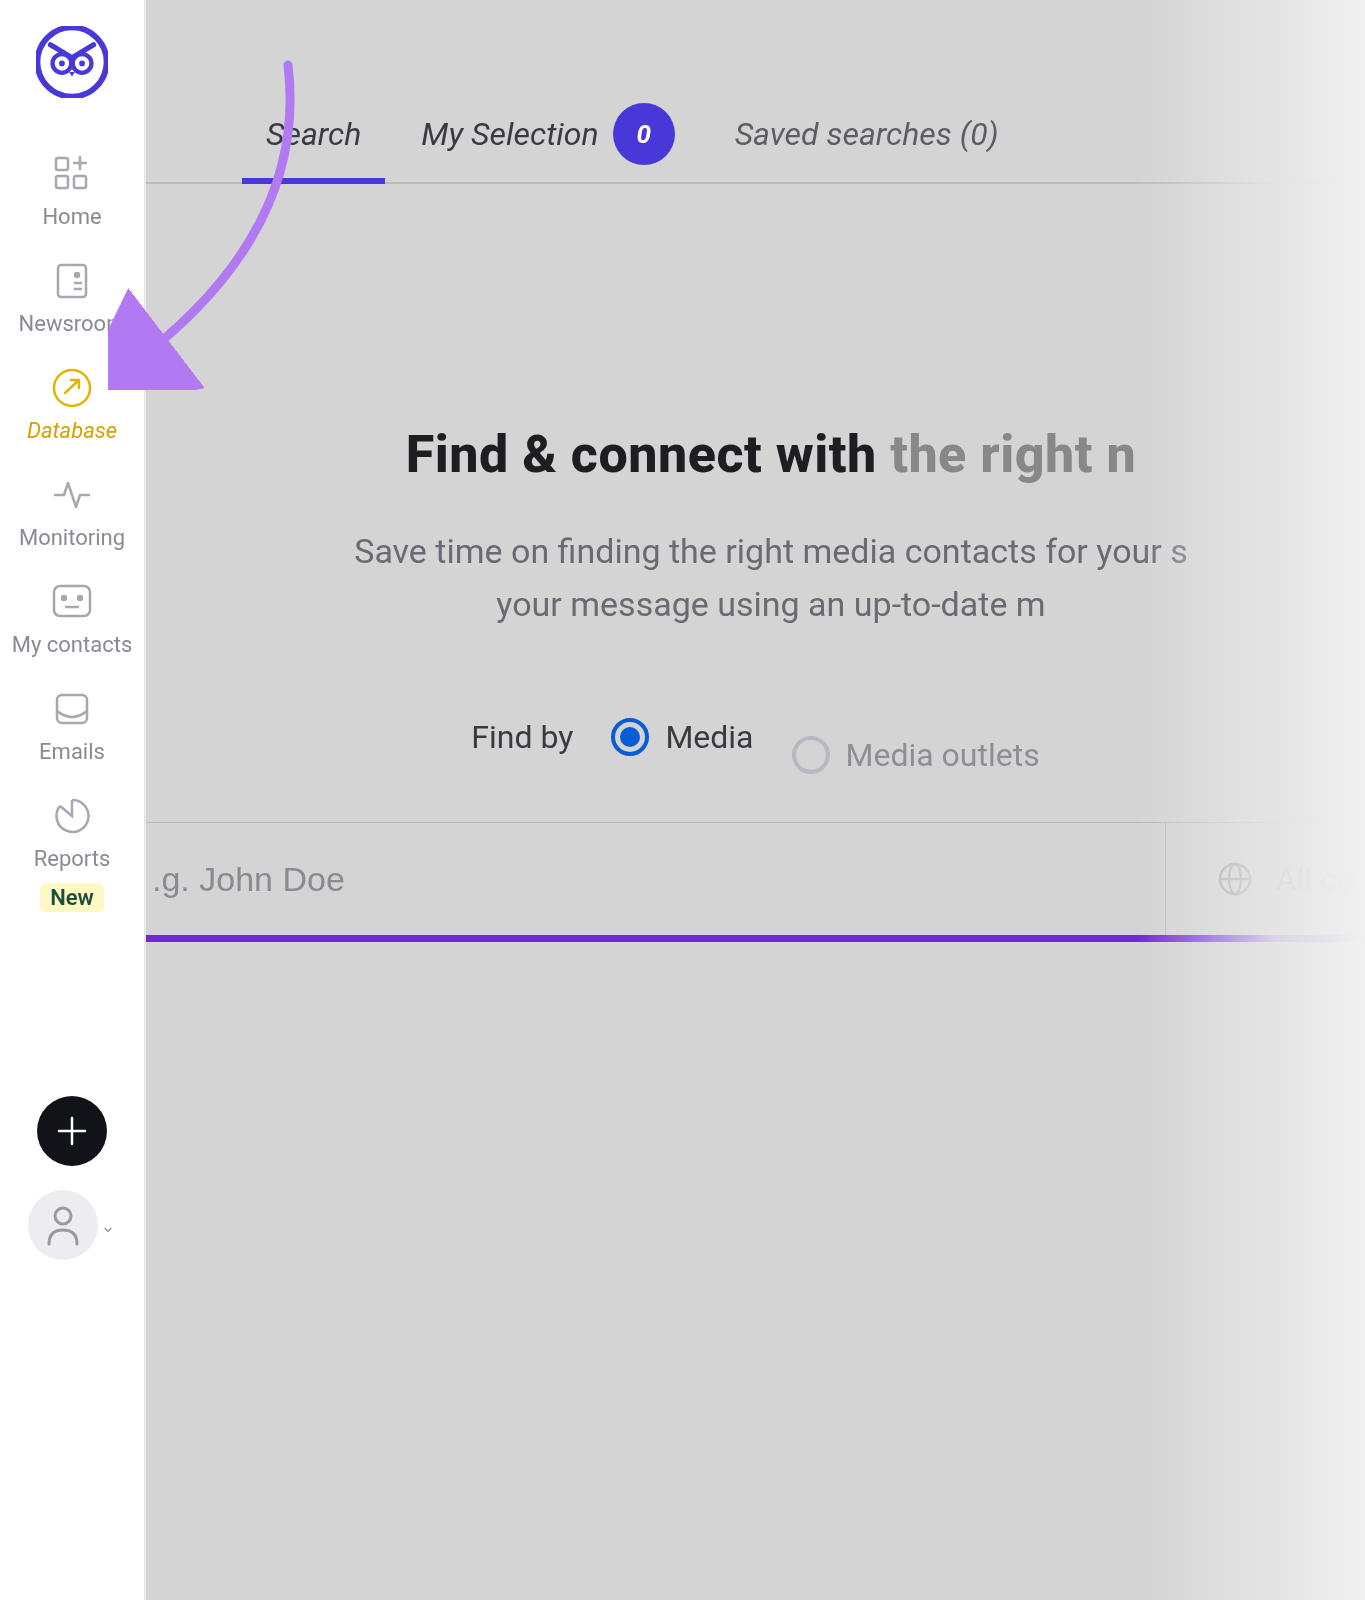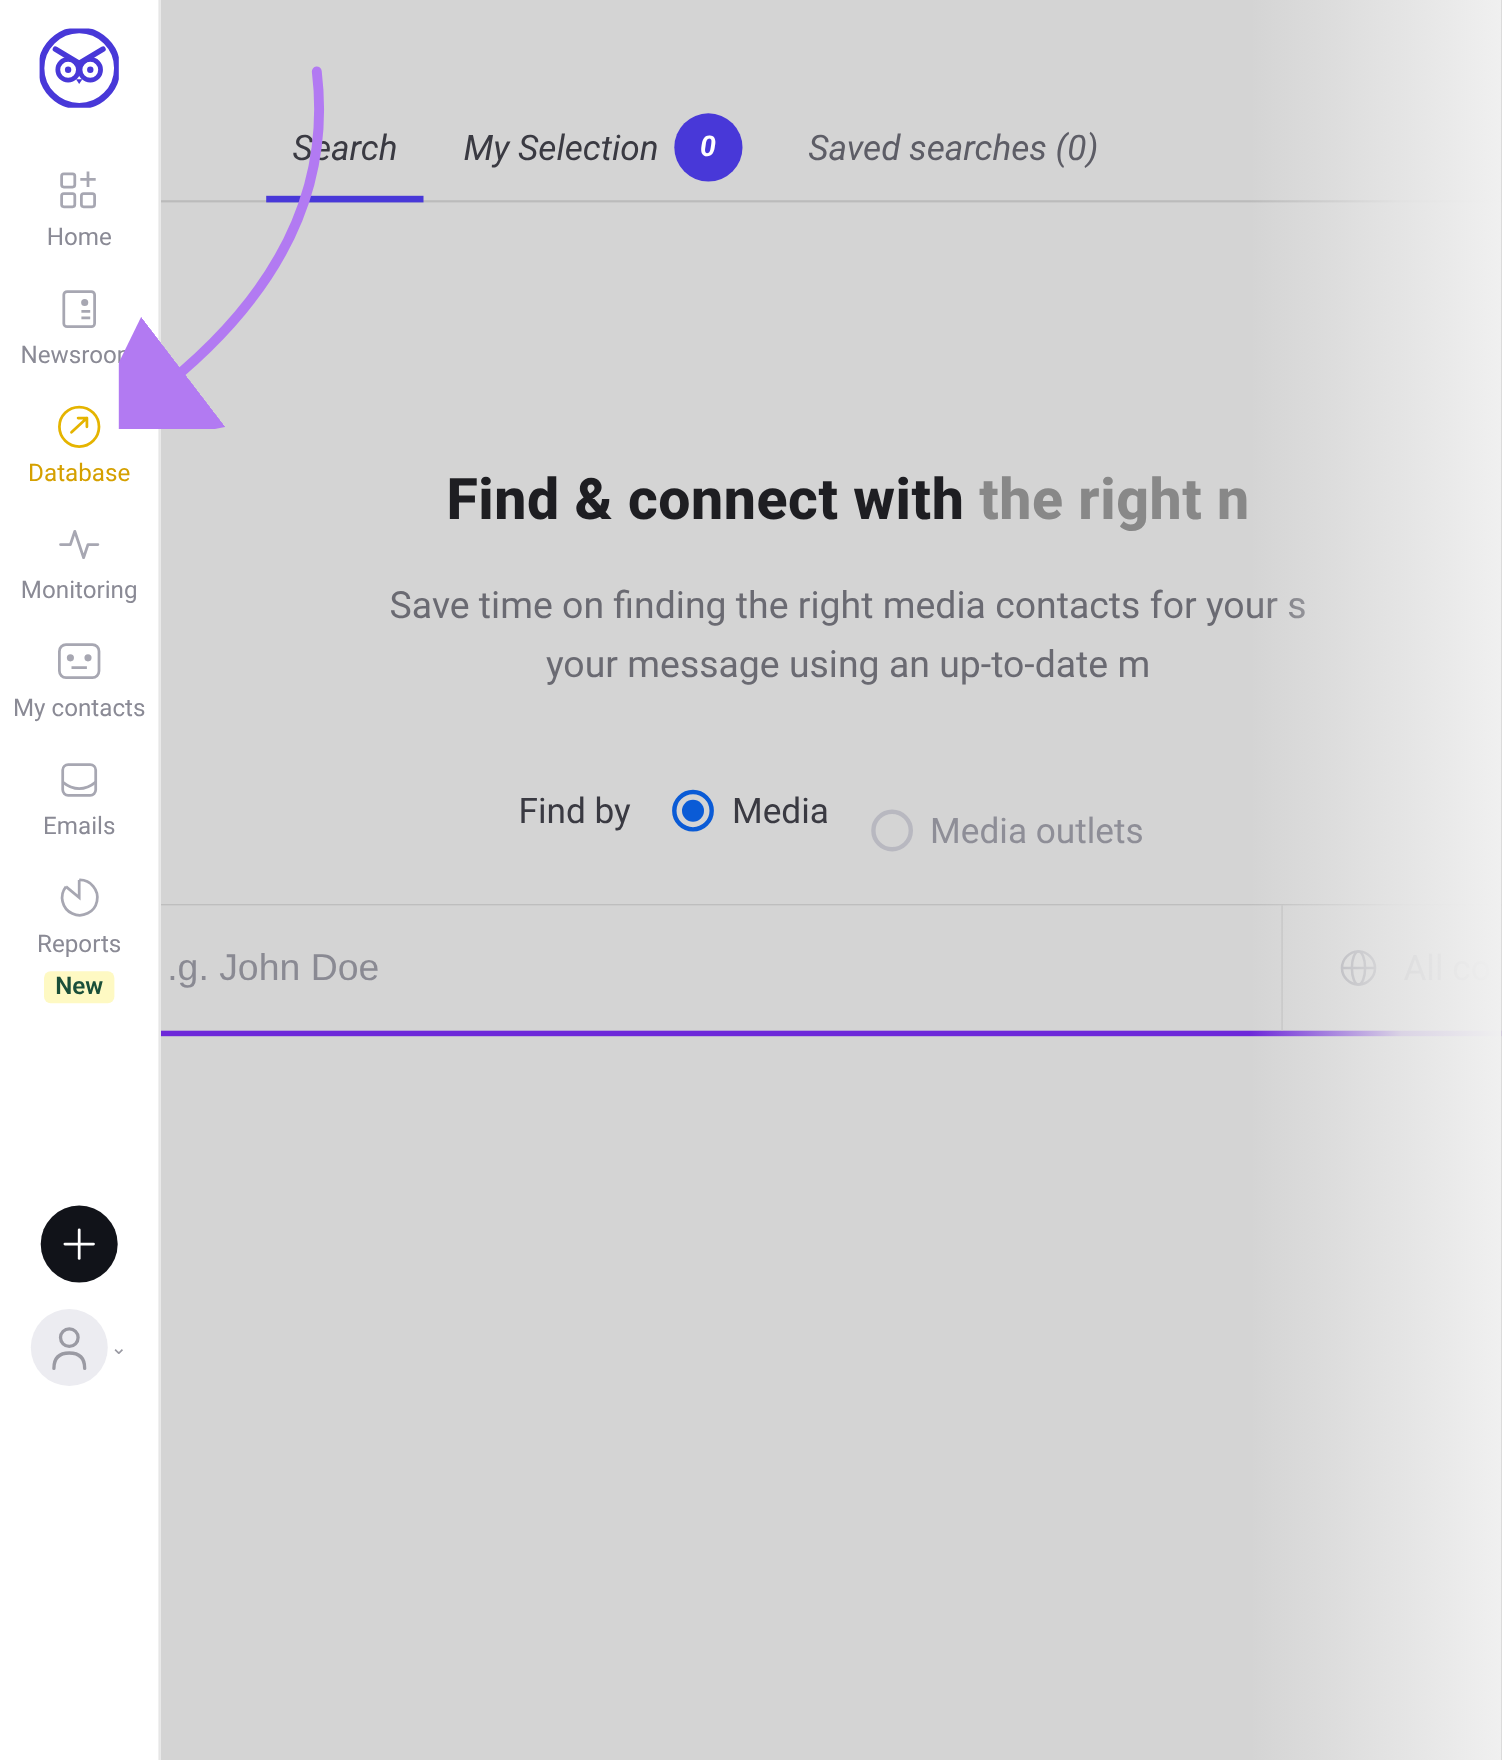--- a/index.html
+++ b/index.html
@@ -31,21 +31,21 @@
     margin-top: 30px;
     cursor: pointer;
     color: #8a8a95;
   }
   .nav-item.active { color: #d5a000; }
   .nav-item .icon-box {
     width: 44px; height: 44px;
     display: flex; align-items: center; justify-content: center;
   }
   .nav-label { font-size: 22px; color: #8a8a95; }
-  .nav-item.active .nav-label { color: #d5a000; }
+  .nav-item.active .nav-label { color: #d5a000; font-style: italic; }
 
   .badge-new {
     background: #fef9c3;
     color: #1a4f39;
     font-size: 22px;
     font-weight: 600;
     padding: 2px 10px;
     border-radius: 6px;
     margin-top: 4px;
   }
@@ -167,21 +167,21 @@
   .radio.selected .radio-dot {
     width: 20px; height: 20px; border-radius: 50%; background: #0a5bd6;
   }
   .radio.disabled { color: #8e8e97; margin-top: 36px; }
 
   .search-row {
     display: flex;
     height: 120px;
     margin-top: 48px;
     border-top: 1px solid #b9b9b9;
-    border-bottom: 5px solid #6d28d9;
+    border-bottom: 7px solid #6d28d9;
   }
   .search-input {
     flex: 1;
     border: none;
     background: transparent;
     font-size: 34px;
     color: #3a3a42;
     padding-left: 6px;
   }
   .search-input::placeholder { color: #8a8a93; }

